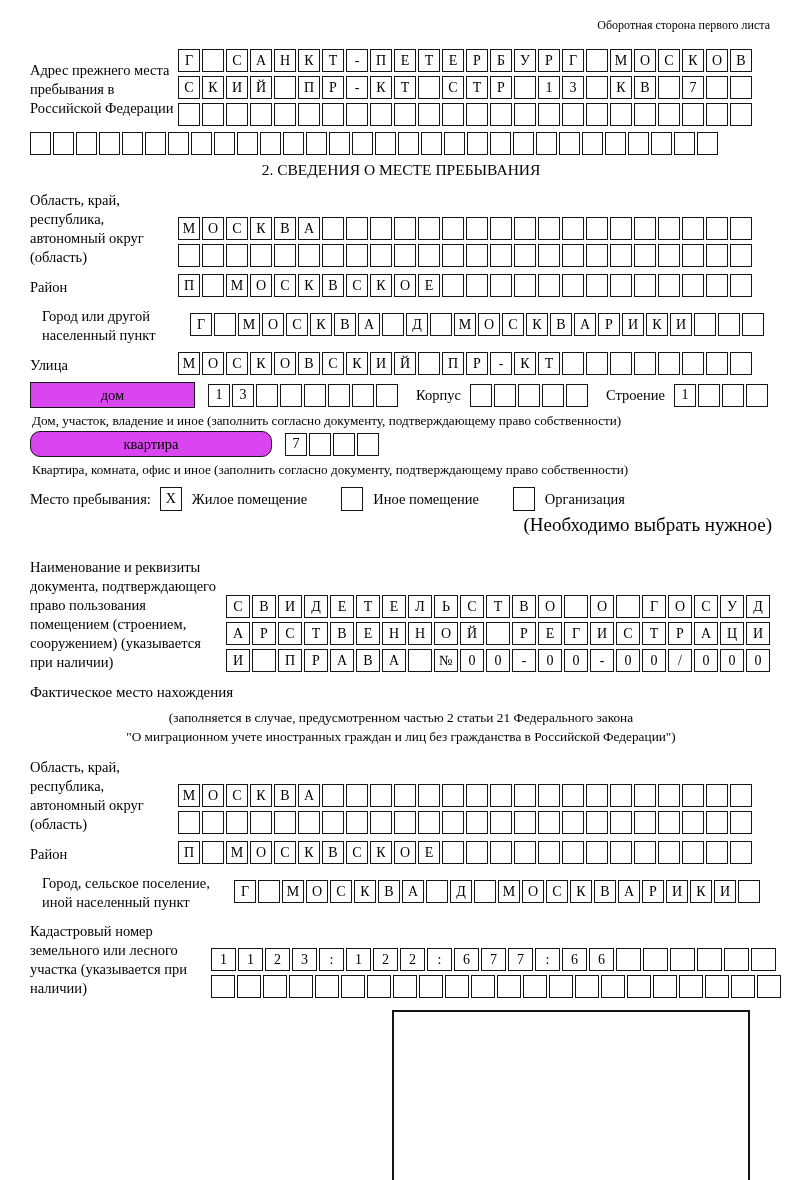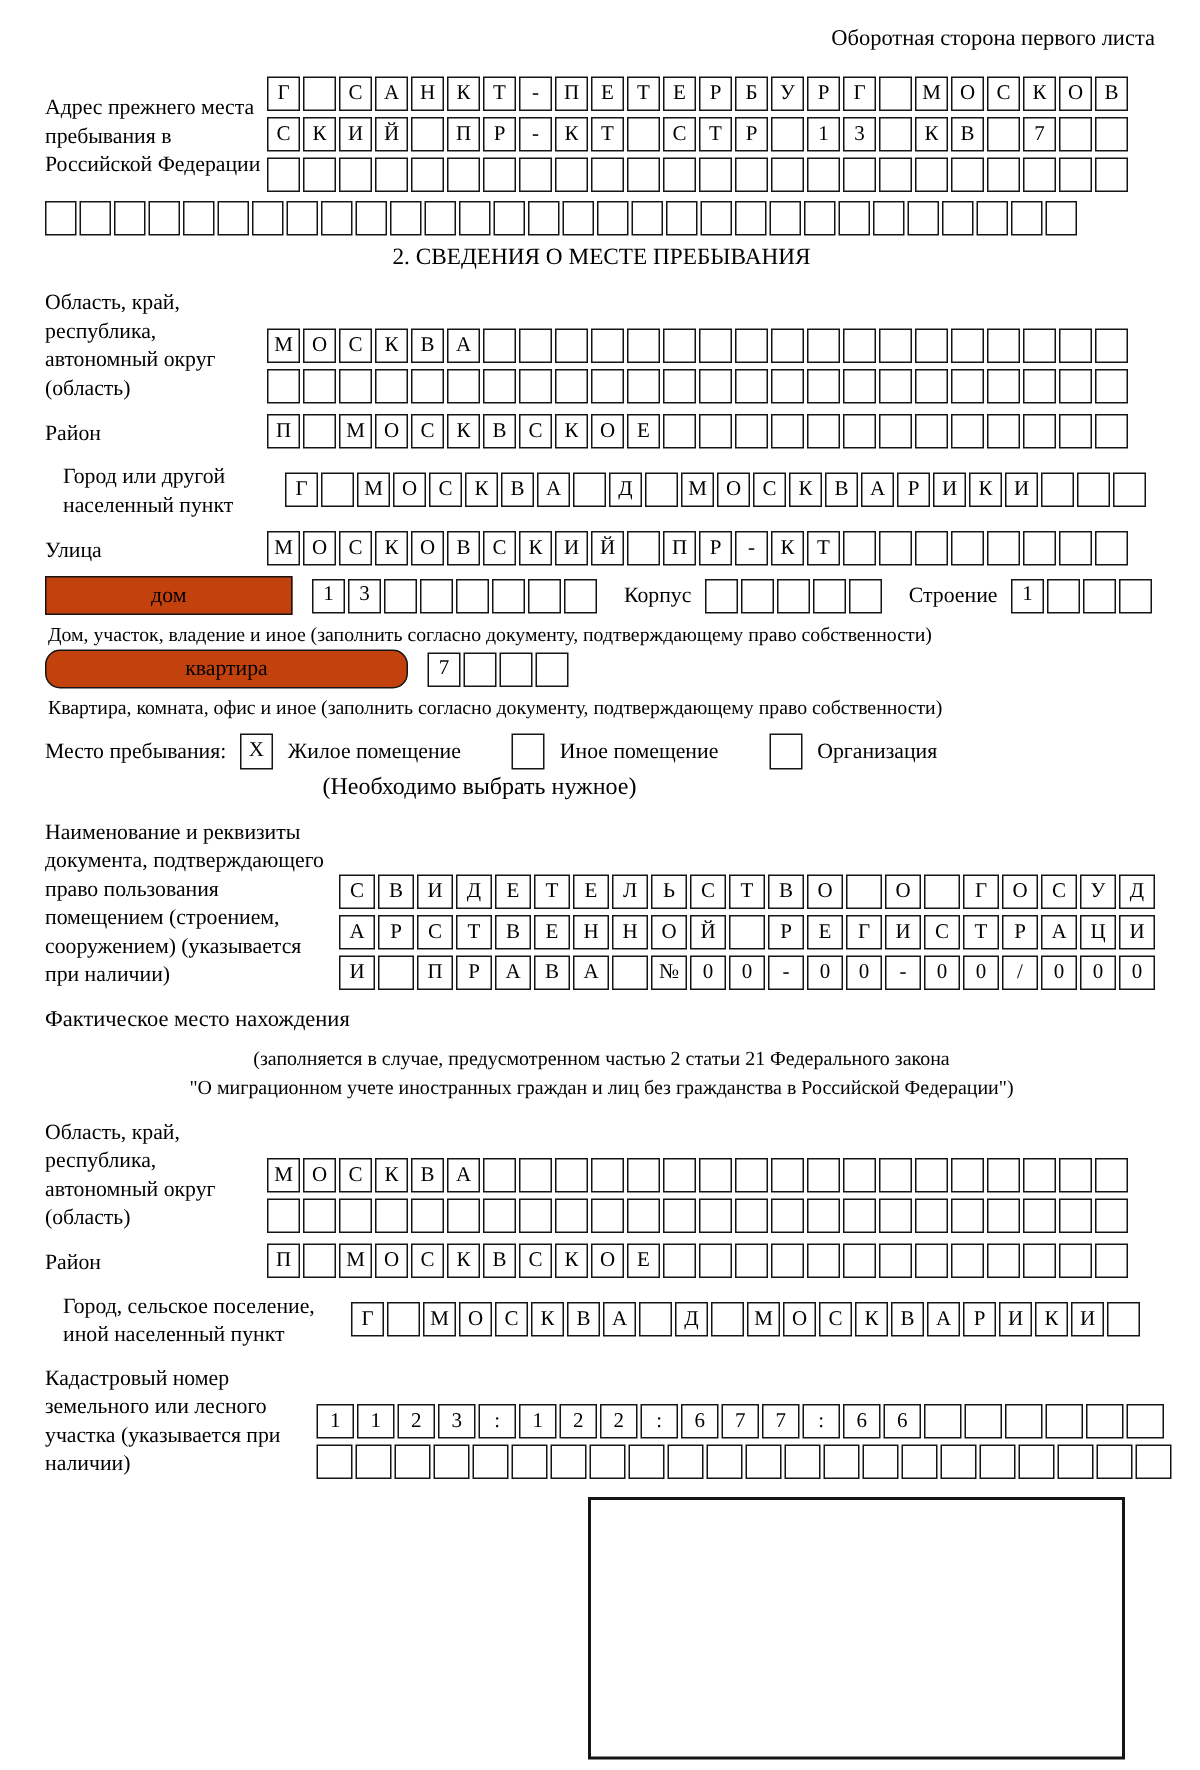--- a/index.html
+++ b/index.html
@@ -1,53 +1,53 @@
 <!DOCTYPE html>
 <html><head>
 <meta charset="utf-8">
 <style>
   html,body{margin:0;padding:0;background:#e8e8e8;}
   .page{
     width:800px;height:1180px;background:#ffffff;color:#000;
     font-family:"Liberation Serif","DejaVu Serif",serif;
     box-sizing:border-box;padding:8px 28px 0 30px;position:relative;overflow:hidden;
   }
-  .hdr{text-align:right;font-size:15px;margin:10px 2px 16px 0;}
+  .hdr{text-align:right;font-size:12px;margin:10px 2px 16px 0;}
   .b1grid{display:flex;align-items:center;}
   .flabel{width:148px;flex:none;font-size:14.5px;line-height:19px;padding-top:3px;}
   .w195{width:196px;}
   .w192{width:192px;}
   .w180{width:181px;}
   .rows{display:flex;flex-direction:column;gap:4px;}
   .cells{display:flex;gap:2px;}
   .cell{flex:none;width:22px;height:23px;border:1.5px solid #151515;box-sizing:border-box;
         display:flex;align-items:center;justify-content:center;font-size:14px;background:#fff;}
   .fullrow{margin-top:6px;}
   .fullrow .cell{width:21px;}
   .doc-rows .cell{width:24px;}
   .kad1 .cell{width:25px;}
   .kad2 .cell{width:24px;}
   .caption{font-size:13.2px;margin:5px 0 2px 2px;}
   .center{text-align:center;margin-left:0;}
   .sect-title{font-weight:normal;text-align:center;font-size:15.5px;margin:6px 0 9px;}
   .frow{display:flex;align-items:flex-end;margin-bottom:7px;}
   .vcenter{align-items:center;margin-left:12px;}
   .domrow{display:flex;align-items:center;margin:1px 0 2px;}
-  .widebox{border:1.5px solid #151515;height:26px;box-sizing:border-box;background:#c2410c;
+  .widebox{border:1.5px solid #151515;height:26px;box-sizing:border-box;background:#d946ef;
            display:flex;align-items:center;justify-content:center;font-size:14.5px;flex:none;}
   .dombox{width:165px;margin-right:13px;}
   .kvartbox{width:242px;margin-right:13px;border-radius:10px;}
   .inline-label{font-size:14.5px;margin:0 9px 0 18px;flex:none;}
   .mestorow{display:flex;align-items:center;font-size:14.5px;margin-top:9px;}
   .chk{flex:none;width:22px;height:24px;border:1.5px solid #151515;box-sizing:border-box;background:#fff;
        display:inline-flex;align-items:center;justify-content:center;font-size:14px;}
   .mestorow .lbl{margin:0 10px;}
   .gap1{margin-left:9px;}
   .gap2{margin-left:24px;}
-  .hint{font-size:16px;margin:3px 0 9px 185px;}
+  .hint{font-size:19px;margin:3px 0 19px 185px;text-align:right;}
   .fact-title{font-weight:normal;text-align:left;font-size:15px;margin:12px 0 7px;}
   .fact-sub{text-align:center;font-size:13.3px;line-height:19px;}
   .fact-sub-wrap{margin-bottom:9px;}
   .kadrows{padding-top:16px;}
   .stamp-box{width:358px;height:175px;border:2px solid #151515;box-sizing:border-box;
              margin:12px 0 7px 362px;background:#fff;}
 </style>
 </head>
 <body>
 

